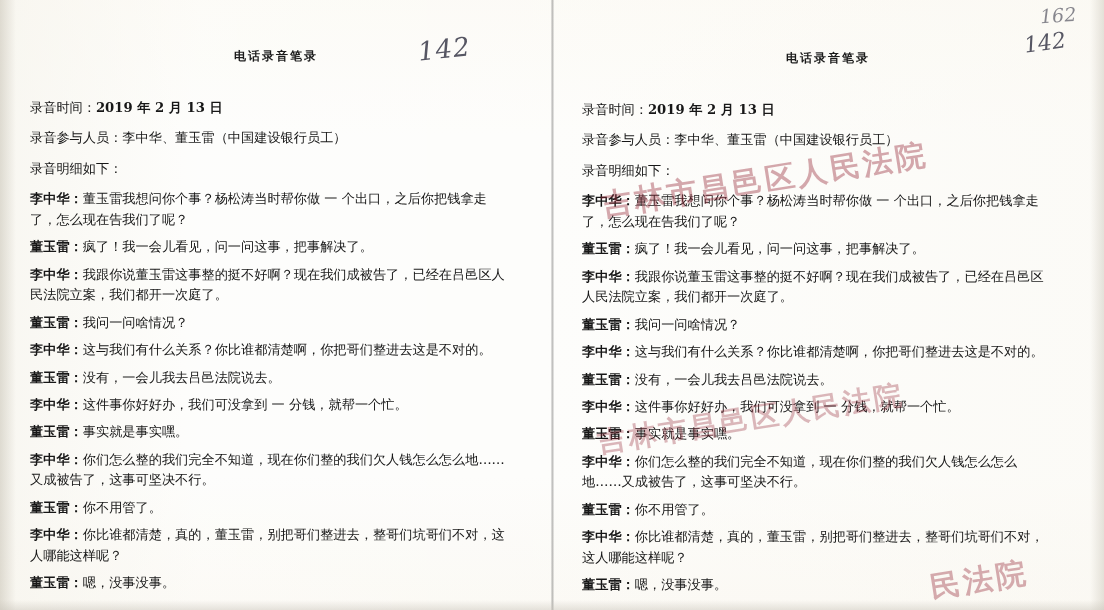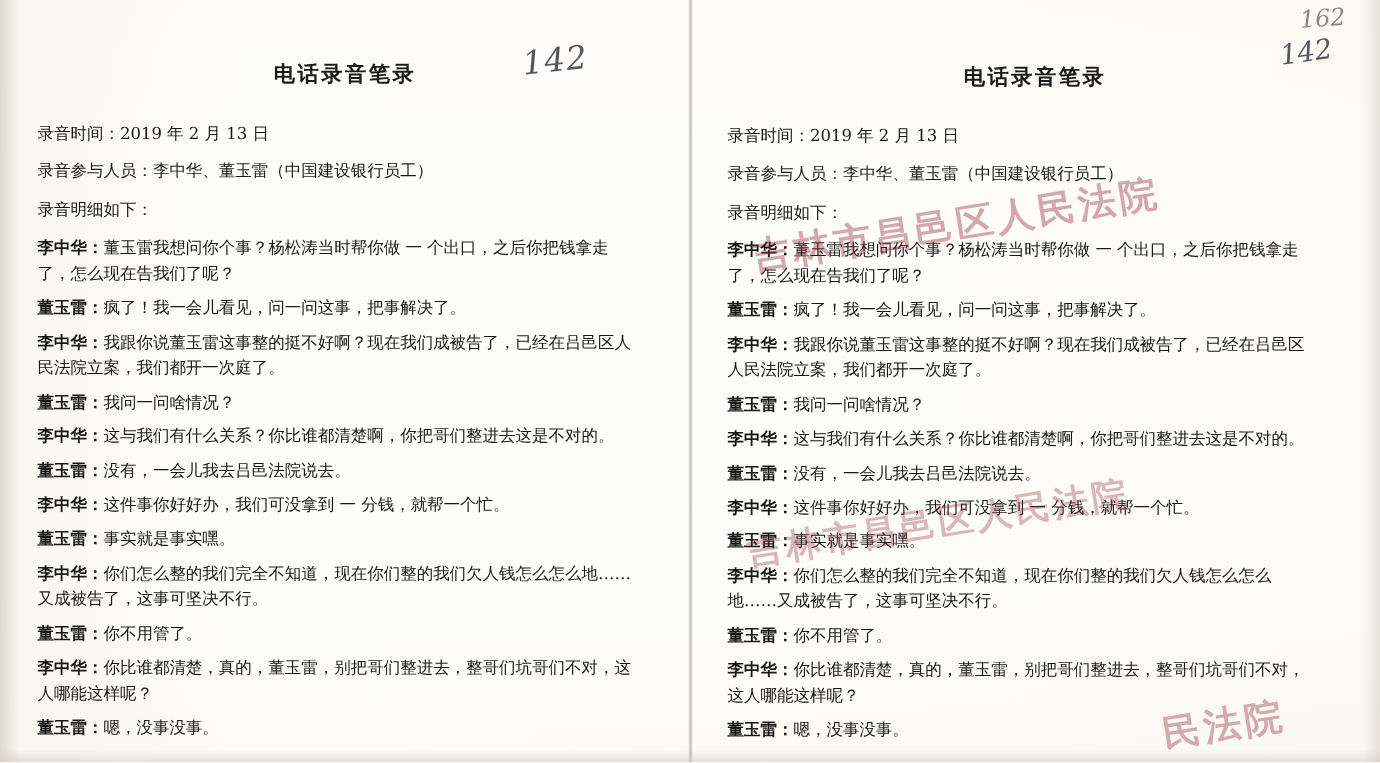--- a/index.html
+++ b/index.html
@@ -41,21 +41,21 @@
     height: 610px;
     background: linear-gradient(90deg, rgba(120,120,120,0.18), rgba(80,80,80,0.35), rgba(120,120,120,0.12));
   }
 
   .doc-title {
     position: absolute;
     width: 100%;
     text-align: center;
     font-family: "DejaVu Serif", serif;
     font-weight: bold;
-    font-size: 17px;
+    font-size: 12px;
     letter-spacing: 2px;
     color: #1b1b1b;
   }
   .body-block {
     position: absolute;
     font-family: "DejaVu Serif", serif;
     font-size: 13.2px;
     color: #171717;
     line-height: 1.55;
   }
@@ -63,21 +63,21 @@
     margin-bottom: 7px;
     text-indent: 0;
   }
   .line .spk {
     font-weight: bold;
   }
   .meta {
     margin-bottom: 10px;
   }
   .meta .val {
-    font-weight: normal;
+    font-weight: bold;
     text-align: center;
   }
 
   
   .handwritten {
     position: absolute;
     font-family: "DejaVu Serif", serif;
     font-style: italic;
     color: #3a3a4a;
     transform: rotate(-6deg);

